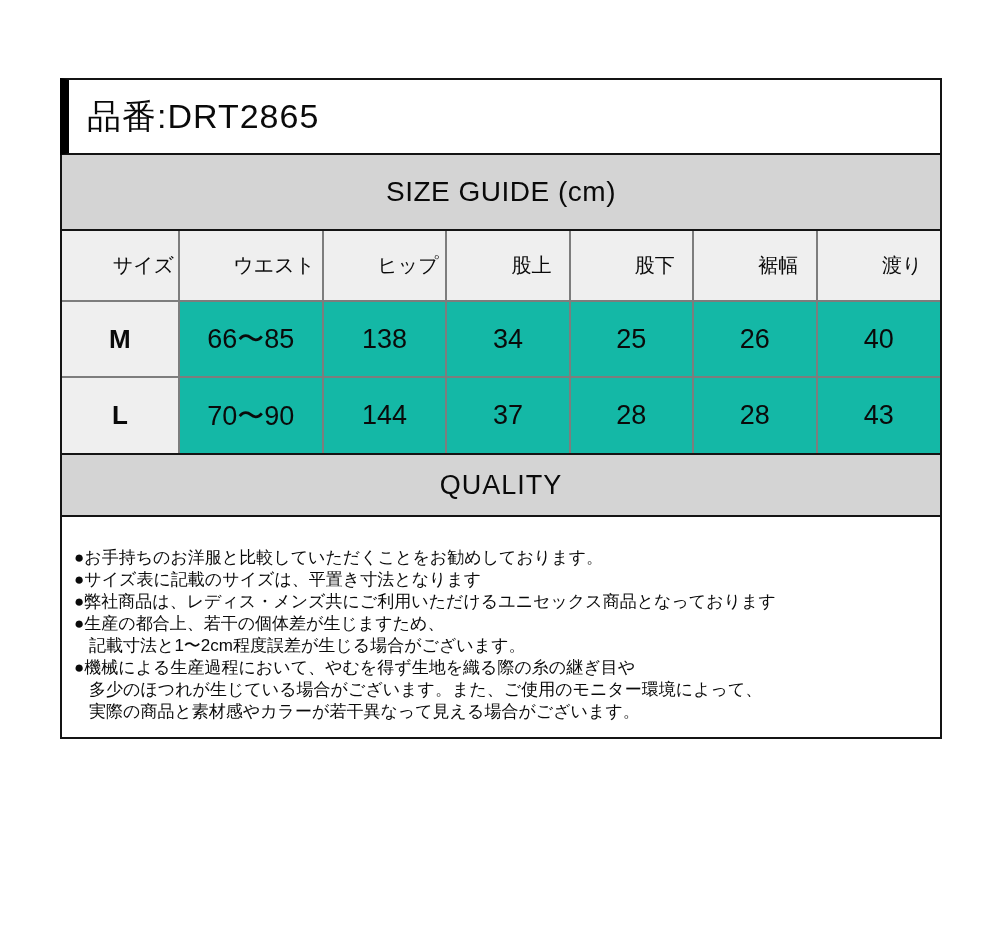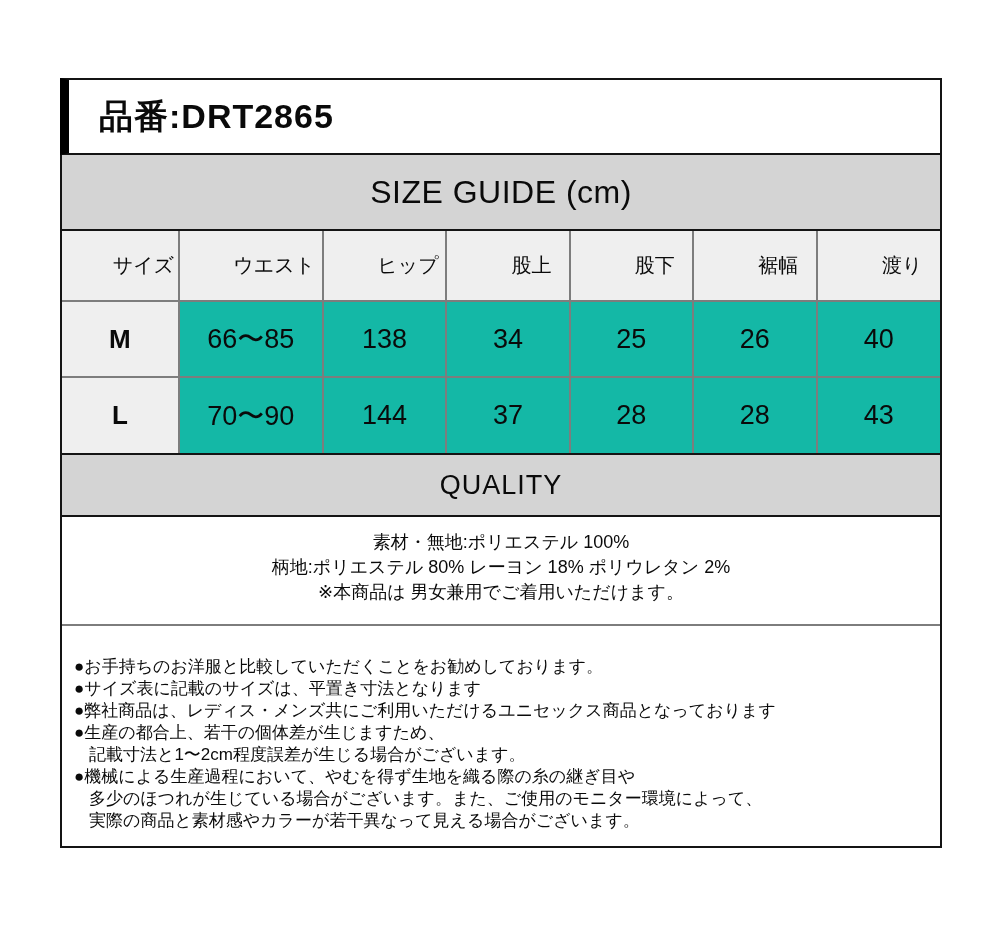--- a/index.html
+++ b/index.html
@@ -22,33 +22,33 @@
   .sheet{
     position:absolute;
     left:60px;top:78px;
     width:882px;
   }
   .title-box{
     border:2px solid var(--border-dark);
     border-left:9px solid #000;
     height:77px;
     display:flex;align-items:center;
-    padding-left:30px;
+    padding-left:18px;
     font-size:34px;
-    font-weight:bold;
+    font-weight:normal;
     letter-spacing:1px;
     background:#fff;
   }
   .band{
     border:2px solid var(--border-dark);
     border-top:none;
     background:var(--band-bg);
     display:flex;align-items:center;justify-content:center;
   }
-  .band.size-guide{height:76px;font-size:32px;letter-spacing:0.5px;}
+  .band.size-guide{height:76px;font-size:28px;letter-spacing:0.5px;}
   .band.quality{height:62px;font-size:27px;letter-spacing:1px;}
   .table-wrap{
     border:2px solid var(--border-dark);
     border-top:none;
     background:#fff;
   }
   table.size-table{
     width:100%;
     border-collapse:collapse;
     table-layout:fixed;
@@ -149,25 +149,20 @@
       </tr>
     </tbody>
       </table>
   </div>
 
   <div class="band quality">
     <span>QUALITY</span>
   </div>
 
   <div class="lower-box">
-    <div class="material">
-      <div>素材・無地:ポリエステル 100%</div>
-      <div>柄地:ポリエステル 80% レーヨン 18% ポリウレタン 2%</div>
-      <div>※本商品は 男女兼用でご着用いただけます。</div>
-    </div>
     <div class="notes">
       <div class="note-line">●お手持ちのお洋服と比較していただくことをお勧めしております。</div>
       <div class="note-line">●サイズ表に記載のサイズは、平置き寸法となります</div>
       <div class="note-line">●弊社商品は、レディス・メンズ共にご利用いただけるユニセックス商品となっております</div>
       <div class="note-line">●生産の都合上、若干の個体差が生じますため、</div>
       <div class="note-line indent">記載寸法と1〜2cm程度誤差が生じる場合がございます。</div>
       <div class="note-line">●機械による生産過程において、やむを得ず生地を織る際の糸の継ぎ目や</div>
       <div class="note-line indent">多少のほつれが生じている場合がございます。また、ご使用のモニター環境によって、</div>
       <div class="note-line indent">実際の商品と素材感やカラーが若干異なって見える場合がございます。</div>
     </div>

